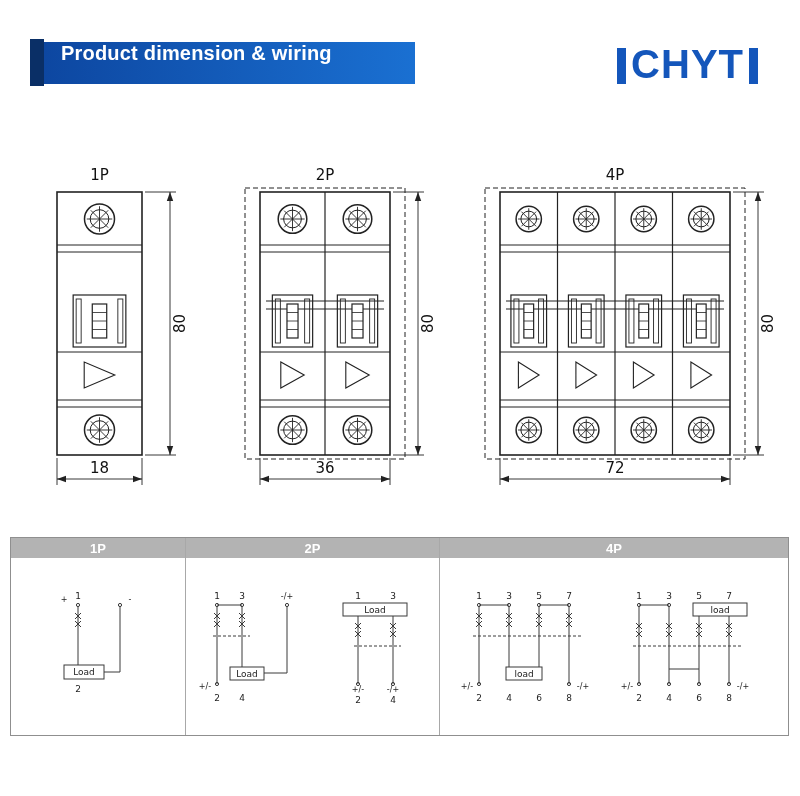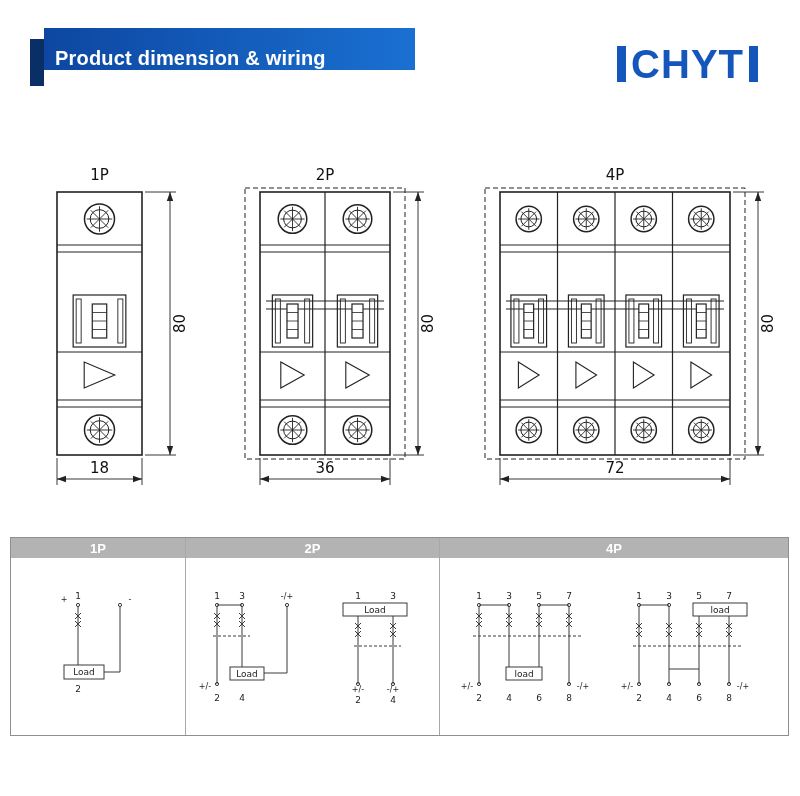--- a/index.html
+++ b/index.html
@@ -1,24 +1,24 @@
 <!DOCTYPE html>
 <html><head>
 <meta charset="utf-8">
 <style>
   *{margin:0;padding:0;box-sizing:border-box}
   body{background:#fff;font-family:"Liberation Sans",sans-serif}
   .page{position:relative;width:800px;height:796px;background:#fff;overflow:hidden}
 
   
   .hdr-accent{position:absolute;left:30px;top:39px;width:14px;height:47px;background:#0a2f66}
-  .hdr-banner{position:absolute;left:44px;top:28px;width:371px;height:42px;
-    background:linear-gradient(90deg,#0d47a1,#1a70d2);display:flex;align-items:flex-end;padding-left:11px}
+  .hdr-banner{position:absolute;left:44px;top:42px;width:371px;height:42px;
+    background:linear-gradient(90deg,#0d47a1,#1a70d2);display:flex;align-items:flex-start;padding-left:17px}
   .hdr-banner span{color:#fff;font-size:20px;font-weight:bold;letter-spacing:.2px}
-  .logo{position:absolute;top:44px;right:42px;display:flex;align-items:center;gap:5px}
+  .logo{position:absolute;top:44px;right:42px;display:flex;align-items:flex-end;gap:5px}
   .logo-bar{display:block;width:9px;height:36px;background:#1456bb}
   .logo-text{font-size:40px;font-weight:bold;color:#1456bb;letter-spacing:1px;line-height:1}
 
   
   #dim-svg{position:absolute;left:0;top:160px}
 
   
   .wtable{position:absolute;left:10px;top:537px;width:779px;border:1px solid #8f8f8f;background:#fff}
   .wt-head{display:flex;height:20px;background:#b3b3b3}
   .wt-head .cell{display:flex;align-items:center;justify-content:center;color:#fff;font-size:13px;font-weight:bold}

